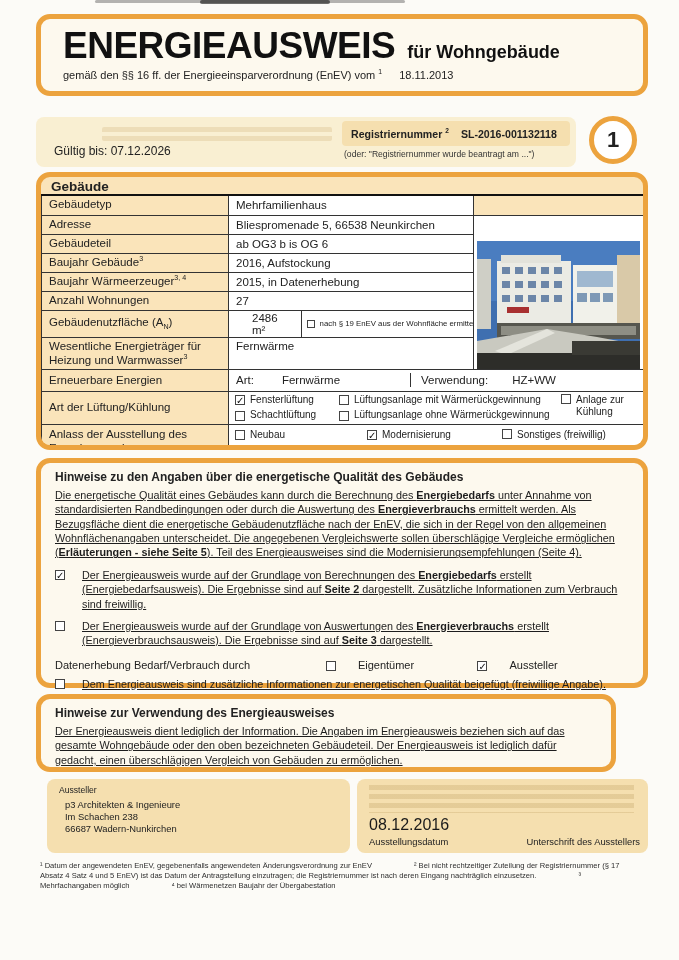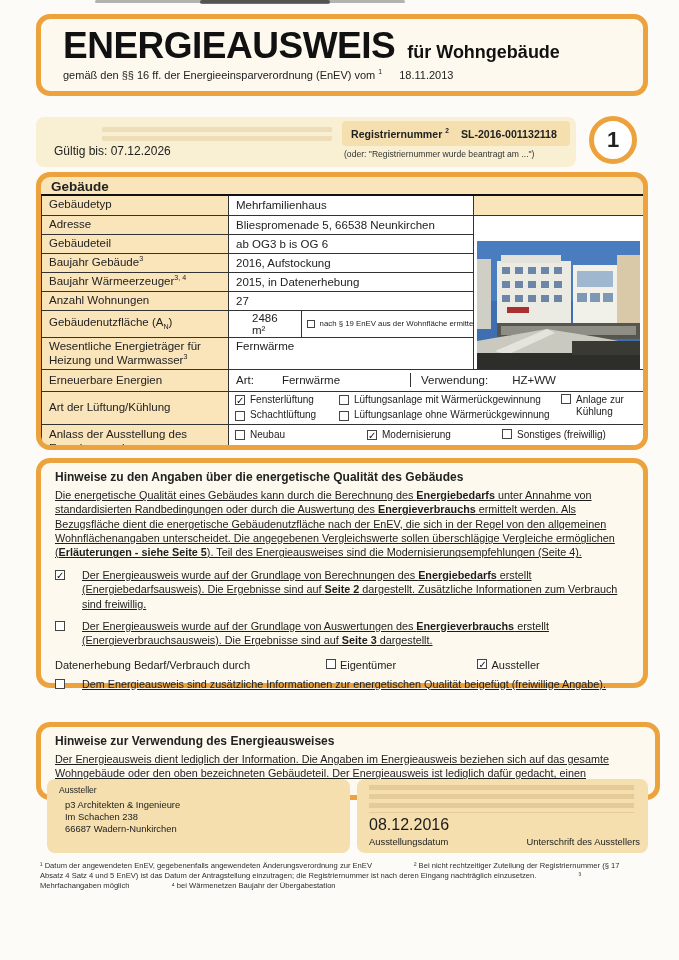--- a/index.html
+++ b/index.html
@@ -63,28 +63,28 @@
   .cbline{display:flex;align-items:center;gap:5px;}
   .cbline-top{display:flex;align-items:flex-start;gap:5px;}
   .cbsub{margin-left:15px;margin-top:42px;}
 
   
   .photo-wrap{width:100%;height:100%;position:relative;background:var(--cream);}
   .photo-wrap svg{position:absolute;left:3px;top:25px;display:block;}
 
   
   #hints-quality{left:36px;top:458px;width:612px;height:230px;padding:7px 14px 0;}
-  #hints-usage{left:36px;top:694px;width:624px;height:78px;padding:7px 14px 0;margin-top:28px;}
+  #hints-usage{left:36px;top:694px;width:580px;height:78px;padding:7px 14px 0;}
   .h-title{font-size:12px;font-weight:bold;margin-bottom:4px;}
   .h-text{font-size:10.8px;line-height:1.33;color:#1d1d1d;text-decoration:underline;}
   .chk-item{display:flex;align-items:flex-start;gap:17px;margin-top:8px;font-size:10.8px;line-height:1.3;}
   .chk-item .cb{margin-top:2px;}
   .data-row{display:flex;align-items:center;margin-top:11px;font-size:11px;}
   .data-row .dr-label{width:286px;}
-  .data-row .dr-opt{display:flex;align-items:flex-start;gap:4px;width:160px;}
+  .data-row .dr-opt{display:flex;align-items:flex-end;gap:22px;width:160px;}
 
   
   .tanbox{position:absolute;background:var(--tan);border-radius:8px;}
   #issuer-box{left:47px;top:779px;width:303px;height:74px;padding:6px 12px;}
   .issuer-label{font-size:8.6px;}
   .issuer-lines{font-size:9.4px;line-height:1.26;margin:4px 0 0 6px;}
   #signature-box{left:357px;top:779px;width:291px;height:74px;}
   .bleed2{position:absolute;left:12px;top:6px;right:14px;height:28px;background:repeating-linear-gradient(to bottom,rgba(170,135,70,.22) 0 5px,transparent 5px 9px);filter:blur(.7px);}
   .issue-date{position:absolute;left:12px;top:37px;font-size:16px;color:#1a1a1a;}
   .sig-labels{position:absolute;left:12px;right:8px;bottom:6px;display:flex;justify-content:space-between;font-size:9.4px;}

